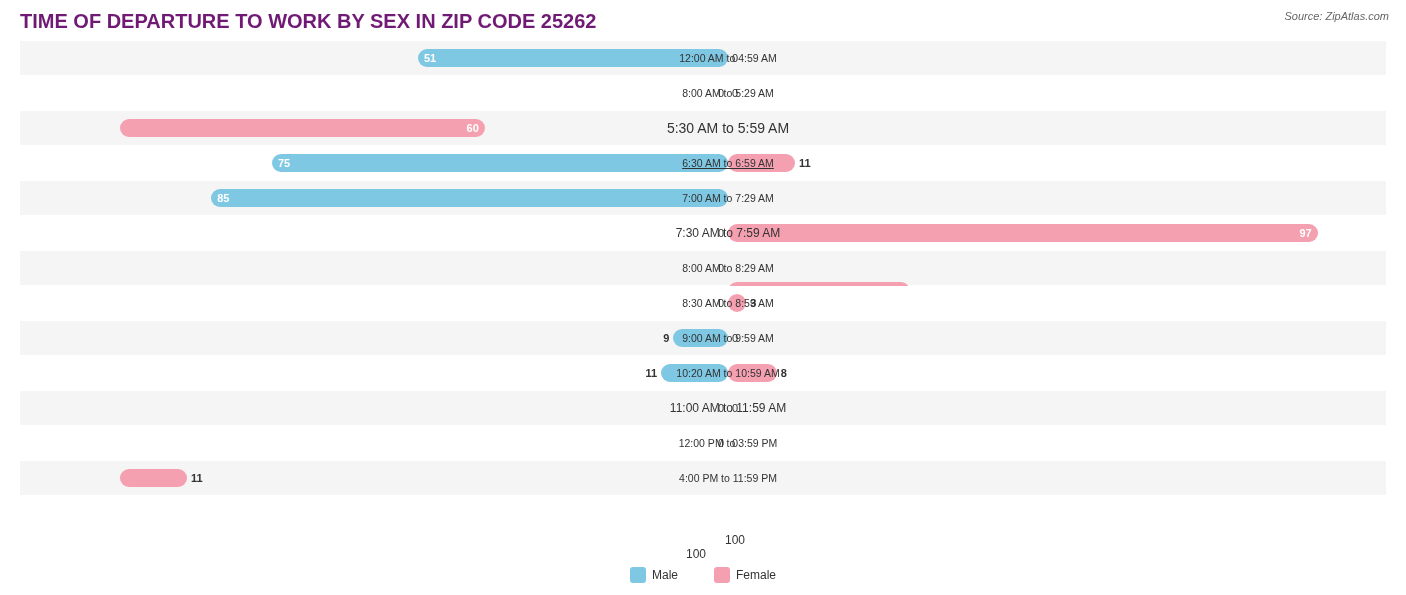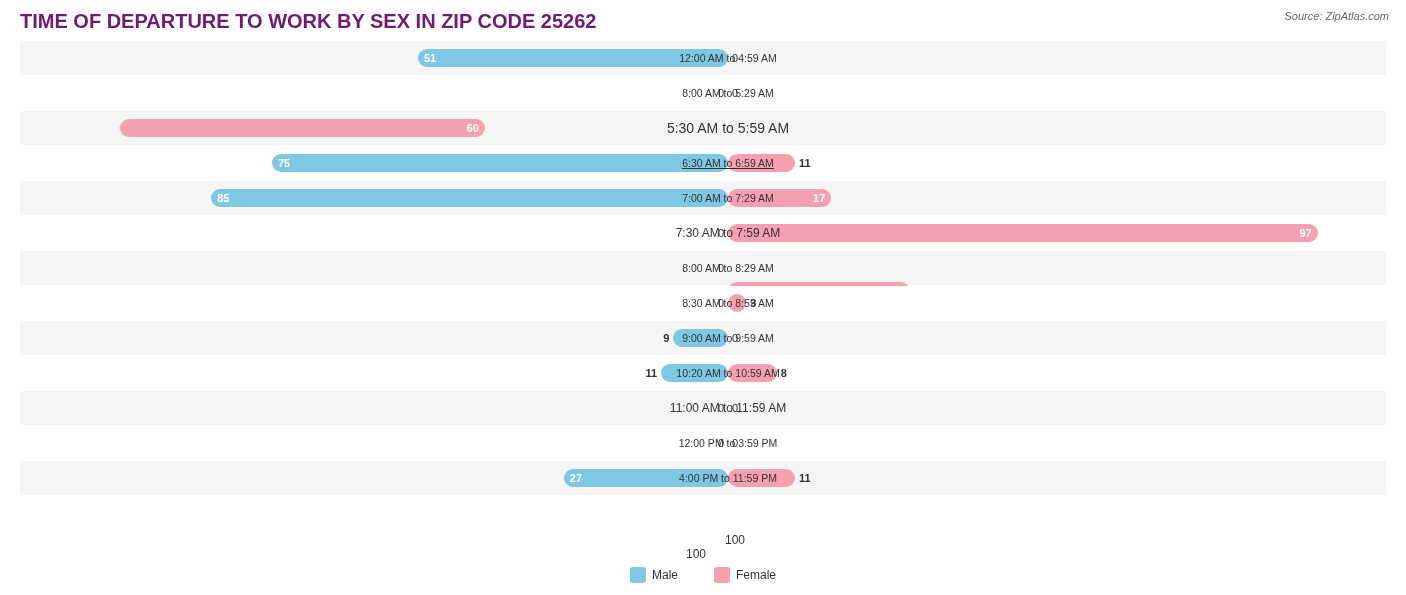--- a/index.html
+++ b/index.html
@@ -238,26 +238,20 @@
       <div class="row">
     <div class="left-value"></div>
     <div class="bars-area">
       <div class="left-bar-container">
 
         <div class="bar-blue" style="width:85%; border-radius:9px;">
               <span class="bar-label">85</span>
             </div>
       </div>
       <div style="position:absolute;left:50%;transform:translateX(-50%);font-size:10.5px;color:#333;white-space:nowrap;z-index:10;pointer-events:none;text-align:center;line-height:1.2;">7:00 AM to 7:29 AM</div>
-      <div class="right-bar-container">
-        <div class="bar-pink" style="width:17%; border-radius:9px;">
-              <span class="bar-label">17</span>
-            </div>
-
-      </div>
     </div>
     <div class="right-value"></div>
   </div>
       <div class="row">
     <div class="left-value"></div>
     <div class="bars-area">
       <div class="left-bar-container">
         <span style="font-size:11px;color:#333;margin-right:4px;">0</span>
 
       </div>
@@ -363,26 +357,20 @@
       <div class="right-bar-container">
 
         <span style="font-size:11px;color:#333;margin-left:4px;">0</span>
       </div>
     </div>
     <div class="right-value"></div>
   </div>
       <div class="row">
     <div class="left-value"></div>
     <div class="bars-area">
-      <div class="left-bar-container">
-
-        <div class="bar-blue" style="width:27%; border-radius:9px;">
-              <span class="bar-label">27</span>
-            </div>
-      </div>
       <div style="position:absolute;left:50%;transform:translateX(-50%);font-size:10.5px;color:#333;white-space:nowrap;z-index:10;pointer-events:none;text-align:center;line-height:1.2;">4:00 PM to 11:59 PM</div>
       <div class="right-bar-container">
         <div class="bar-pink" style="width:11%; border-radius:9px;"></div>
         <span style="margin-left:4px;font-size:11px;font-weight:bold;color:#333;">11</span>
 
       </div>
     </div>
     <div class="right-value"></div>
   </div>
     </div>

